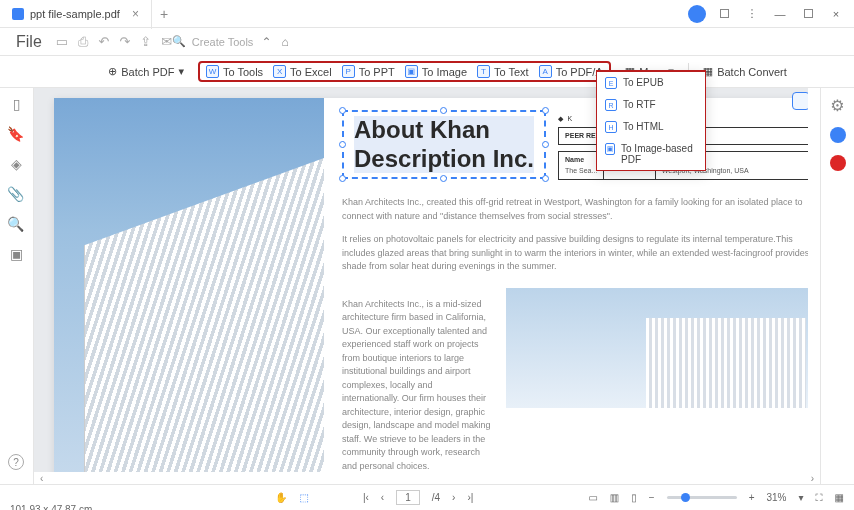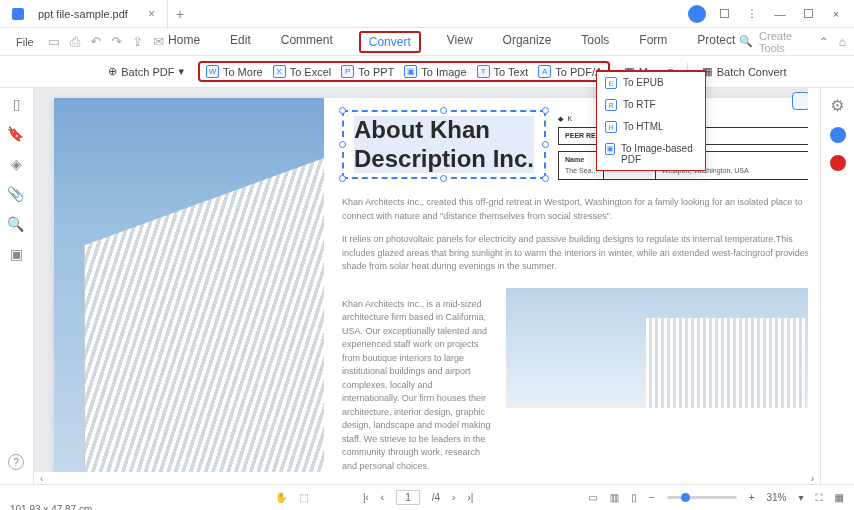--- a/index.html
+++ b/index.html
@@ -1,28 +1,28 @@
 <!DOCTYPE html>
 <html><head>
 <meta charset="utf-8">
 <style>
 * { margin: 0; padding: 0; box-sizing: border-box; font-family: -apple-system, BlinkMacSystemFont, "Segoe UI", Arial, sans-serif; }
 body { width: 854px; height: 510px; background: #f0f2f5; overflow: hidden; position: relative; }
 .titlebar { height: 28px; background: #fff; display: flex; align-items: center; border-bottom: 1px solid #e5e5e5; }
-.tab { display: flex; align-items: center; padding: 15px 12px; height: 100%; border-right: 1px solid #e5e5e5; gap: 14px; font-size: 11px; color: #444; }
+.tab { display: flex; align-items: center; padding: 15px 12px; height: 100%; border-right: 1px solid #e5e5e5; gap: 6px; font-size: 11px; color: #444; }
 .tab-icon { width: 12px; height: 12px; background: #3b82f6; border-radius: 2px; }
 .tab-close { font-size: 12px; color: #888; margin-left: 6px; }
 .tab-add { padding: 0 8px; color: #888; font-size: 14px; }
 .win-controls { margin-left: auto; display: flex; align-items: center; gap: 8px; padding-right: 8px; }
 .avatar { width: 18px; height: 18px; border-radius: 50%; background: #3b82f6; }
 .win-btn { width: 20px; height: 20px; display: flex; align-items: center; justify-content: center; color: #666; font-size: 11px; }
 .square { width:9px; height:9px; border:1px solid #888; }
 
 .menubar { height: 28px; background: #fff; display: flex; align-items: center; padding: 0 8px; border-bottom: 1px solid #e5e5e5; font-size: 12px; color: #555; }
-.file-btn { padding: 0 8px; font-size: 11px; }
+.file-btn { padding: 0 8px; font-size: 16px; }
 .qa-icons { display: flex; gap: 10px; margin-left: 6px; color: #aaa; font-size: 13px; }
 .menu-spacer { flex: 1; display: flex; justify-content: center; gap: 22px; }
 .menu-item { padding: 2px 4px; }
 .menu-item.active { color: #3b82f6; border: 2px solid #b91c1c; border-radius: 3px; padding: 2px 8px; }
 .search-area { display: flex; align-items: center; gap: 6px; color: #aaa; font-size: 11px; margin-right: 8px; }
 .top-right-icons { display:flex; gap:10px; color:#888; font-size:12px; }
 
 .toolbar { height: 32px; background: #fff; display: flex; align-items: center; padding: 0 14px; gap: 14px; border-bottom: 1px solid #e5e5e5; font-size: 11px; color: #444; }
 .tb-major { border: 2px solid #b91c1c; border-radius: 4px; padding: 2px 6px; display: flex; gap: 10px; }
 .tb-btn { display: flex; align-items: center; gap: 4px; }
@@ -100,52 +100,41 @@
 <div class="menubar">
   <span class="file-btn">File</span>
   <div class="qa-icons">
     <span>▭</span>
     <span>⎙</span>
     <span>↶</span>
     <span>↷</span>
     <span>⇪</span>
     <span>✉</span>
   </div>
-  <div class="menu-spacer">
-    <span class="menu-item">Home</span>
-    <span class="menu-item">Edit</span>
-    <span class="menu-item">Comment</span>
-    <span class="menu-item active">Convert</span>
-    <span class="menu-item">View</span>
-    <span class="menu-item">Organize</span>
-    <span class="menu-item">Tools</span>
-    <span class="menu-item">Form</span>
-    <span class="menu-item">Protect</span>
-  </div>
   <div class="search-area">
     <span>🔍</span>
     <span>Create Tools</span>
   </div>
   <div class="top-right-icons">
     <span>⌃</span>
     <span>⌂</span>
   </div>
 </div>
 
 <div class="toolbar">
   <div style="flex:0 0 80px"></div>
   <div class="create-pdf tb-btn">
     <span>⊕</span>
     <span>Batch PDF</span>
     <span>▾</span>
   </div>
   <div class="tb-major">
     <div class="tb-btn">
         <span class="tb-ic">W</span>
-        <span>To More</span>
+        <span>To Tools</span>
       </div>
     <div class="tb-btn">
         <span class="tb-ic">X</span>
         <span>To Excel</span>
       </div>
     <div class="tb-btn">
         <span class="tb-ic">P</span>
         <span>To PPT</span>
       </div>
     <div class="tb-btn">

